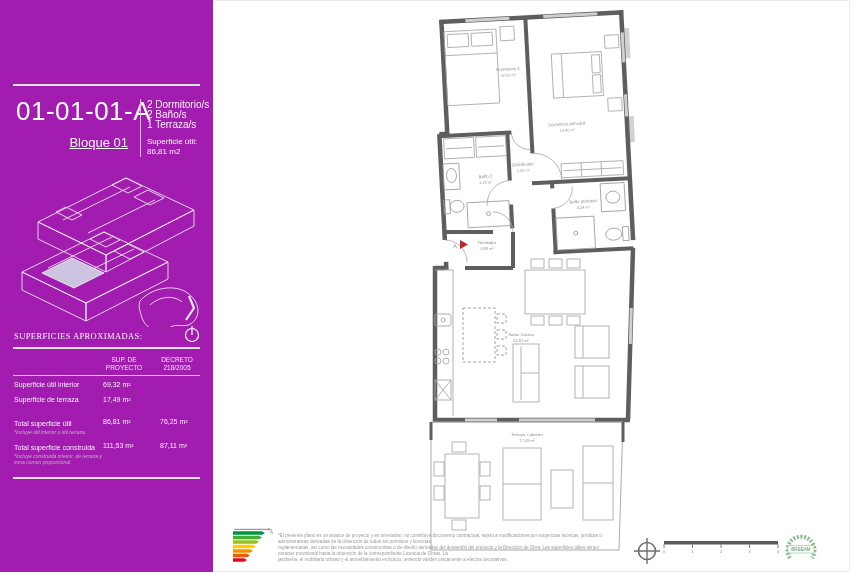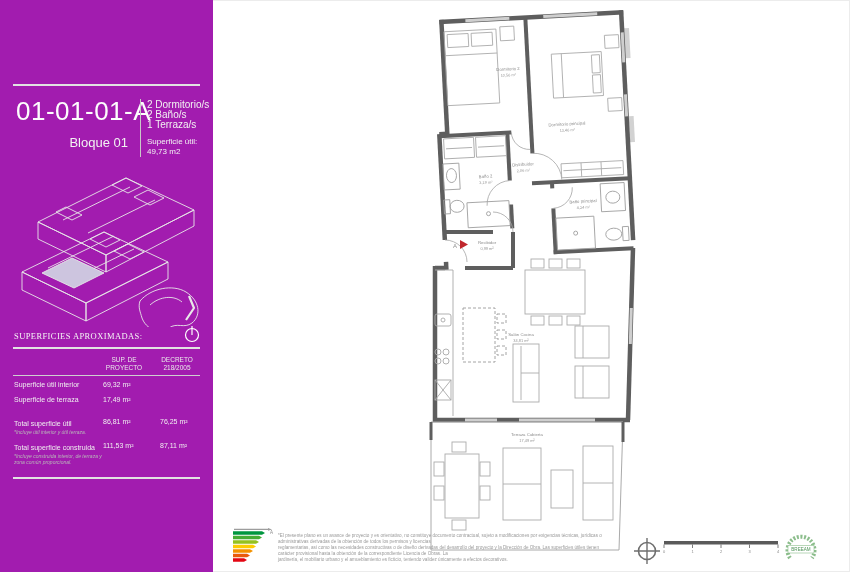--- a/index.html
+++ b/index.html
@@ -11,21 +11,21 @@
   
   .sidebar{position:absolute;left:0;top:0;width:213px;height:572px;background:#a21caf;color:#fff;}
   .sb-rule{position:absolute;left:13px;width:187px;height:2px;background:#e2e2e2;}
   .rule-top{top:84px;}
   .rule-mid1{top:347px;height:2px;}
   .rule-mid2{top:375px;height:1px;background:#cfcfcf;}
   .rule-bot{top:477px;height:2px;}
   .unit-code{position:absolute;left:16px;top:96px;font-size:26px;font-weight:400;letter-spacing:.5px;color:#fdfdfd;}
   .vdiv{position:absolute;left:140px;top:99px;width:1px;height:58px;background:#c8c8c8;}
   .features{position:absolute;left:147px;top:100px;font-size:10px;line-height:10px;color:#f2f2f2;white-space:pre-line;}
-  .bloque{position:absolute;left:16px;top:135px;width:112px;text-align:right;font-size:13px;color:#f2f2f2;}
+  .bloque{position:absolute;left:16px;top:135px;width:112px;text-align:right;font-size:13px;color:#f2f2f2;text-decoration:underline;}
   .suputil{position:absolute;left:147px;top:137px;font-size:8px;line-height:10px;color:#f2f2f2;white-space:pre-line;}
   .axon{position:absolute;left:8px;top:160px;width:198px;height:167px;}
   .tbl-title{position:absolute;left:14px;top:331px;font-size:8.5px;letter-spacing:.4px;color:#f5f5f5;font-family:Liberation Serif, serif;}
   .north{position:absolute;left:183px;top:325px;width:18px;height:18px;}
   .colh{position:absolute;top:356px;font-size:6.5px;line-height:8px;text-align:center;color:#e9e9e9;white-space:pre-line;}
   .colh1{left:95px;width:58px;}
   .colh2{left:152px;width:50px;}
   .trow{position:absolute;font-size:7px;color:#f0f0f0;}
   .tnote{position:absolute;font-size:5px;font-style:italic;color:#b9b9b9;line-height:6px;width:88px;}
   .v1{left:103px;} .v2{left:160px;}
@@ -46,21 +46,21 @@
 
 <aside class="sidebar">
   <div class="sb-rule rule-top"></div>
   <div class="unit-code">01-01-01-A</div>
   <div class="vdiv"></div>
   <div class="features">2 Dormitorio/s
 2 Baño/s
 1 Terraza/s</div>
   <div class="bloque">Bloque 01</div>
   <div class="suputil">Superficie útil:
-49,73  m2</div>
+86,81  m2</div>
 
   <svg class="axon" viewBox="0 0 198 167">
     <g stroke="#e8e8e8" stroke-width="0.9" fill="none" stroke-linejoin="round">
 
       <path d="M30,62 L118,18 L186,50 L98,95 Z"></path>
       <path d="M30,62 L98,95 L98,112 L30,79 Z"></path>
       <path d="M98,95 L186,50 L186,66 L98,112 Z"></path>
       <path d="M55,60 L122,27"></path>
         <path d="M80,73 L147,40"></path>
       <path d="M118,18 L134,26 L120,33 L104,25 Z"></path>

